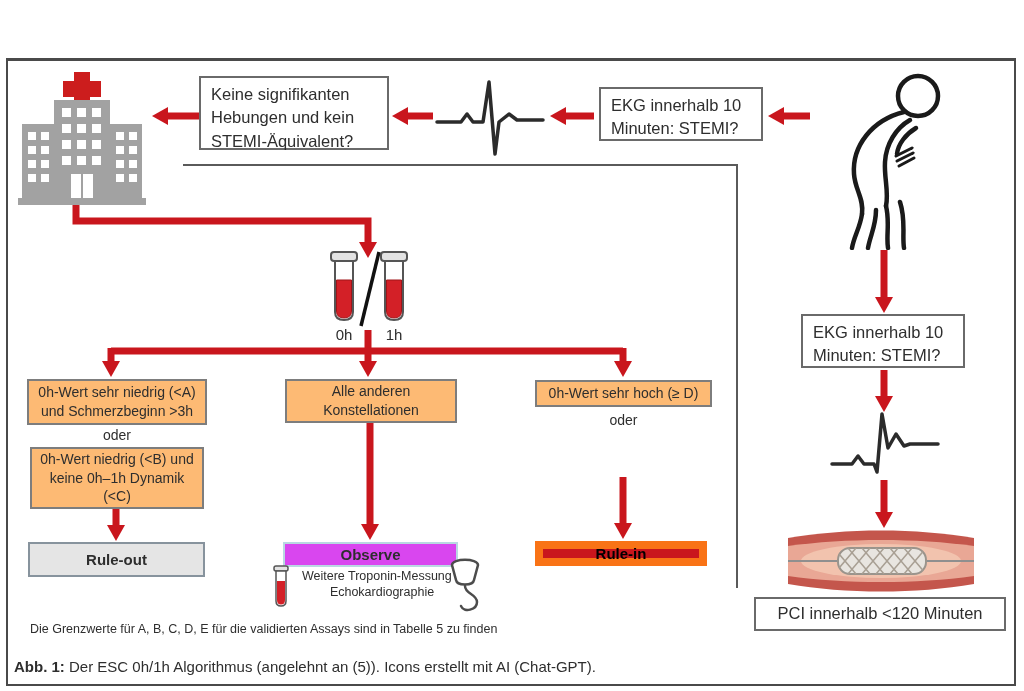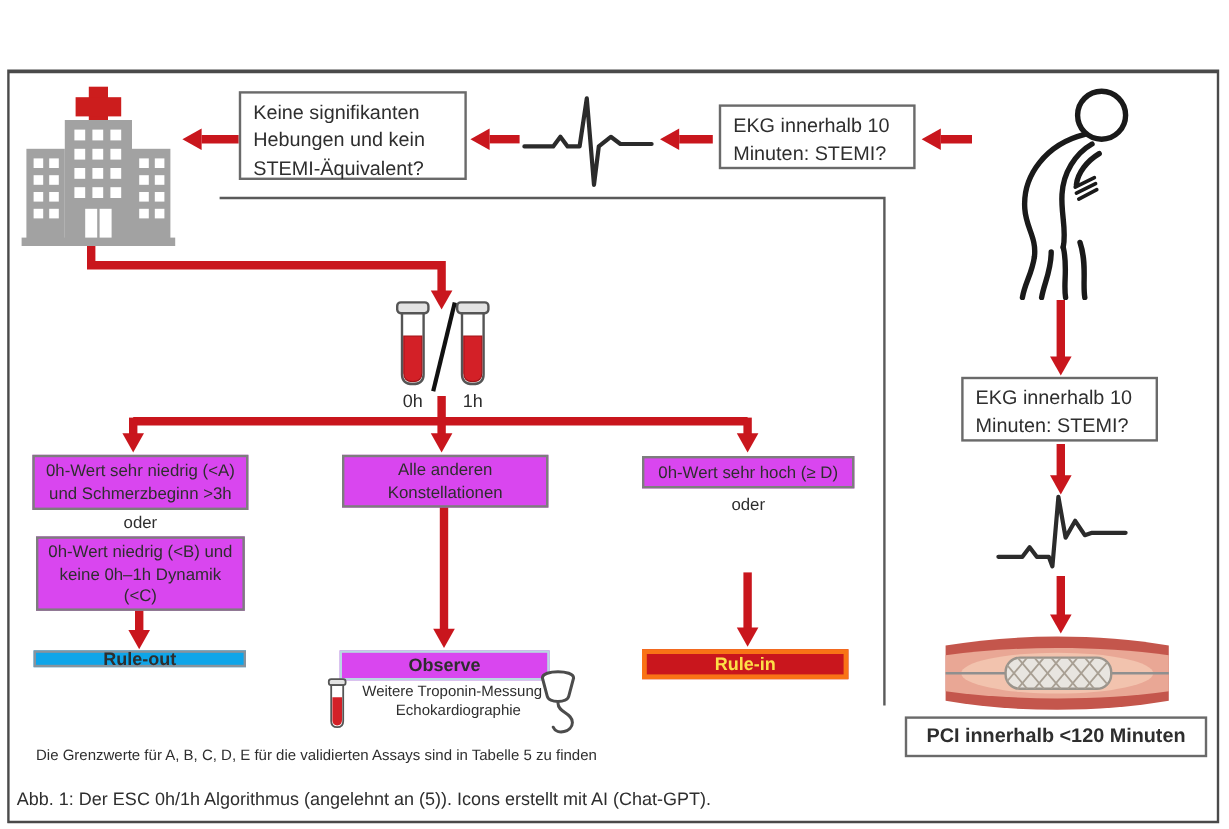--- a/index.html
+++ b/index.html
@@ -3,30 +3,30 @@
 <meta charset="utf-8">
 <style>
   html,body{margin:0;padding:0;background:#ffffff;}
   .page{position:relative;width:1024px;height:691px;background:#ffffff;overflow:hidden;
         font-family:"Liberation Sans", sans-serif;color:#2e2e2e;border-radius:18px;}
   .abs{position:absolute;}
   .figure-border{left:6px;top:58px;width:1006px;height:623px;border:2px solid #4a4a4a;border-top-width:3px;z-index:0;}
   .connectors{left:0;top:0;width:1024px;height:691px;z-index:1;pointer-events:none;}
   .wbox{background:#fff;border:2px solid #6a6a6a;z-index:2;font-size:16.5px;line-height:1.42;
         padding:5px 10px;box-sizing:border-box;}
-  .gbox{background:#d946ef;border:2px solid #7d7d7d;z-index:2;font-size:14px;line-height:1.35;
+  .gbox{background:#fdba74;border:2px solid #7d7d7d;z-index:2;font-size:14px;line-height:1.35;
         text-align:center;display:flex;align-items:center;justify-content:center;box-sizing:border-box;padding:0 4px;}
   .outcome{z-index:2;font-size:15px;font-weight:bold;text-align:center;display:flex;align-items:center;
         justify-content:center;box-sizing:border-box;}
   .oder{z-index:2;font-size:14px;text-align:center;}
   .tlabel{z-index:2;font-size:15px;text-align:center;}
   .followup{z-index:2;font-size:12.5px;line-height:1.25;text-align:center;}
   .footnote{z-index:2;font-size:12.5px;}
   .caption{z-index:2;font-size:15px;}
-  .caption b{font-weight:normal;}
+  .caption b{font-weight:bold;}
   .pcibox{display:flex;align-items:center;justify-content:center;text-align:center;padding:4px 6px;}
   svg{display:block;}
 </style>
 </head>
 <body>
 
 <div class="page">
 
   <div class="abs figure-border"></div>
 
@@ -151,21 +151,21 @@
   <div class="abs tlabel" style="left:329px;top:326px;width:30px;">0h</div>
   <div class="abs tlabel" style="left:379px;top:326px;width:30px;">1h</div>
 
   <div class="abs gbox" style="left:27px;top:379px;width:180px;height:46px;">
     <span>0h-Wert sehr niedrig (&lt;A) und Schmerzbeginn &gt;3h</span>
   </div>
   <div class="abs oder" style="left:27px;top:427px;width:180px;">oder</div>
   <div class="abs gbox" style="left:30px;top:447px;width:174px;height:62px;">
     <span>0h-Wert niedrig (&lt;B) und keine 0h–1h Dynamik (&lt;C)</span>
   </div>
-  <div class="abs outcome" style="left:28px;top:542px;width:177px;height:14px;background:#0ea5e9;border:2px solid #87939d;">
+  <div class="abs outcome" style="left:28px;top:542px;width:177px;height:35px;background:#e5e5e5;border:2px solid #87939d;">
     <span>Rule-out</span>
   </div>
 
   <div class="abs gbox" style="left:285px;top:379px;width:172px;height:44px;">
     <span>Alle anderen Konstellationen</span>
   </div>
   <div class="abs outcome" style="left:283px;top:542px;width:175px;height:25px;background:#d946ef;border:2px solid #b9d8e2;">
     <span>Observe</span>
   </div>
   <svg class="abs" style="left:272px;top:565px;z-index:2" width="18" height="44" viewBox="0 0 18 44">
@@ -178,21 +178,21 @@
     <g fill="#ffffff" stroke="#4c4c4c" stroke-width="2.5" stroke-linecap="round">
       <path d="M8,7 C8,0 34,0 34,7 L30,22 C29,28 13,28 12,22 Z"></path>
       <path d="M21,28 C21,36 33,36 33,44 C33,52 20,55 17,48" fill="none"></path>
     </g>
   </svg>
 
   <div class="abs gbox" style="left:535px;top:380px;width:177px;height:27px;">
     <span>0h-Wert sehr hoch (≥ D)</span>
   </div>
   <div class="abs oder" style="left:535px;top:412px;width:177px;">oder</div>
-  <div class="abs outcome" style="left:535px;top:541px;width:172px;height:25px;background:#c9161d;border:4px solid #f97316;color:#fde047;">
+  <div class="abs outcome" style="left:535px;top:541px;width:172px;height:25px;background:#c9161d;border:8px solid #f97316;color:#000000;">
     <span>Rule-in</span>
   </div>
 
   <div class="abs wbox" style="left:801px;top:314px;width:164px;height:54px;">
     <span>EKG innerhalb 10 Minuten: STEMI?</span>
   </div>
 
   <svg class="abs" style="left:830px;top:408px;z-index:2" width="112" height="72" viewBox="0 0 112 72">
     <polyline points="2,56 22,56 28,48 34,56 44,56 47,64 52,6 58,40 66,26 74,38 80,36 108,36" fill="none" stroke="#2b2b2b" stroke-width="3.5" stroke-linejoin="round" stroke-linecap="round"></polyline>
   </svg>
@@ -217,21 +217,21 @@
         <path d="M118,48 L140,22"></path>
       <path d="M70,48 L48,22"></path>
         <path d="M84,48 L62,22"></path>
         <path d="M98,48 L76,22"></path>
       <path d="M112,48 L90,22"></path>
         <path d="M126,48 L104,22"></path>
         <path d="M140,48 L118,22"></path>
     </g>
   </svg>
 
-  <div class="abs wbox pcibox" style="left:754px;top:597px;width:252px;height:34px;font-weight:bold;">
+  <div class="abs wbox pcibox" style="left:754px;top:597px;width:252px;height:34px;">
     <span>PCI innerhalb &lt;120 Minuten</span>
   </div>
 
   <div class="abs footnote" style="left:30px;top:622px;width:640px;">Die Grenzwerte für A, B, C, D, E für die validierten Assays sind in Tabelle 5 zu finden</div>
 
   <div class="abs caption" style="left:14px;top:658px;width:980px;">
     <b>Abb. 1:</b>
     <span>Der ESC 0h/1h Algorithmus (angelehnt an (5)). Icons erstellt mit AI (Chat-GPT).</span>
   </div>
 

